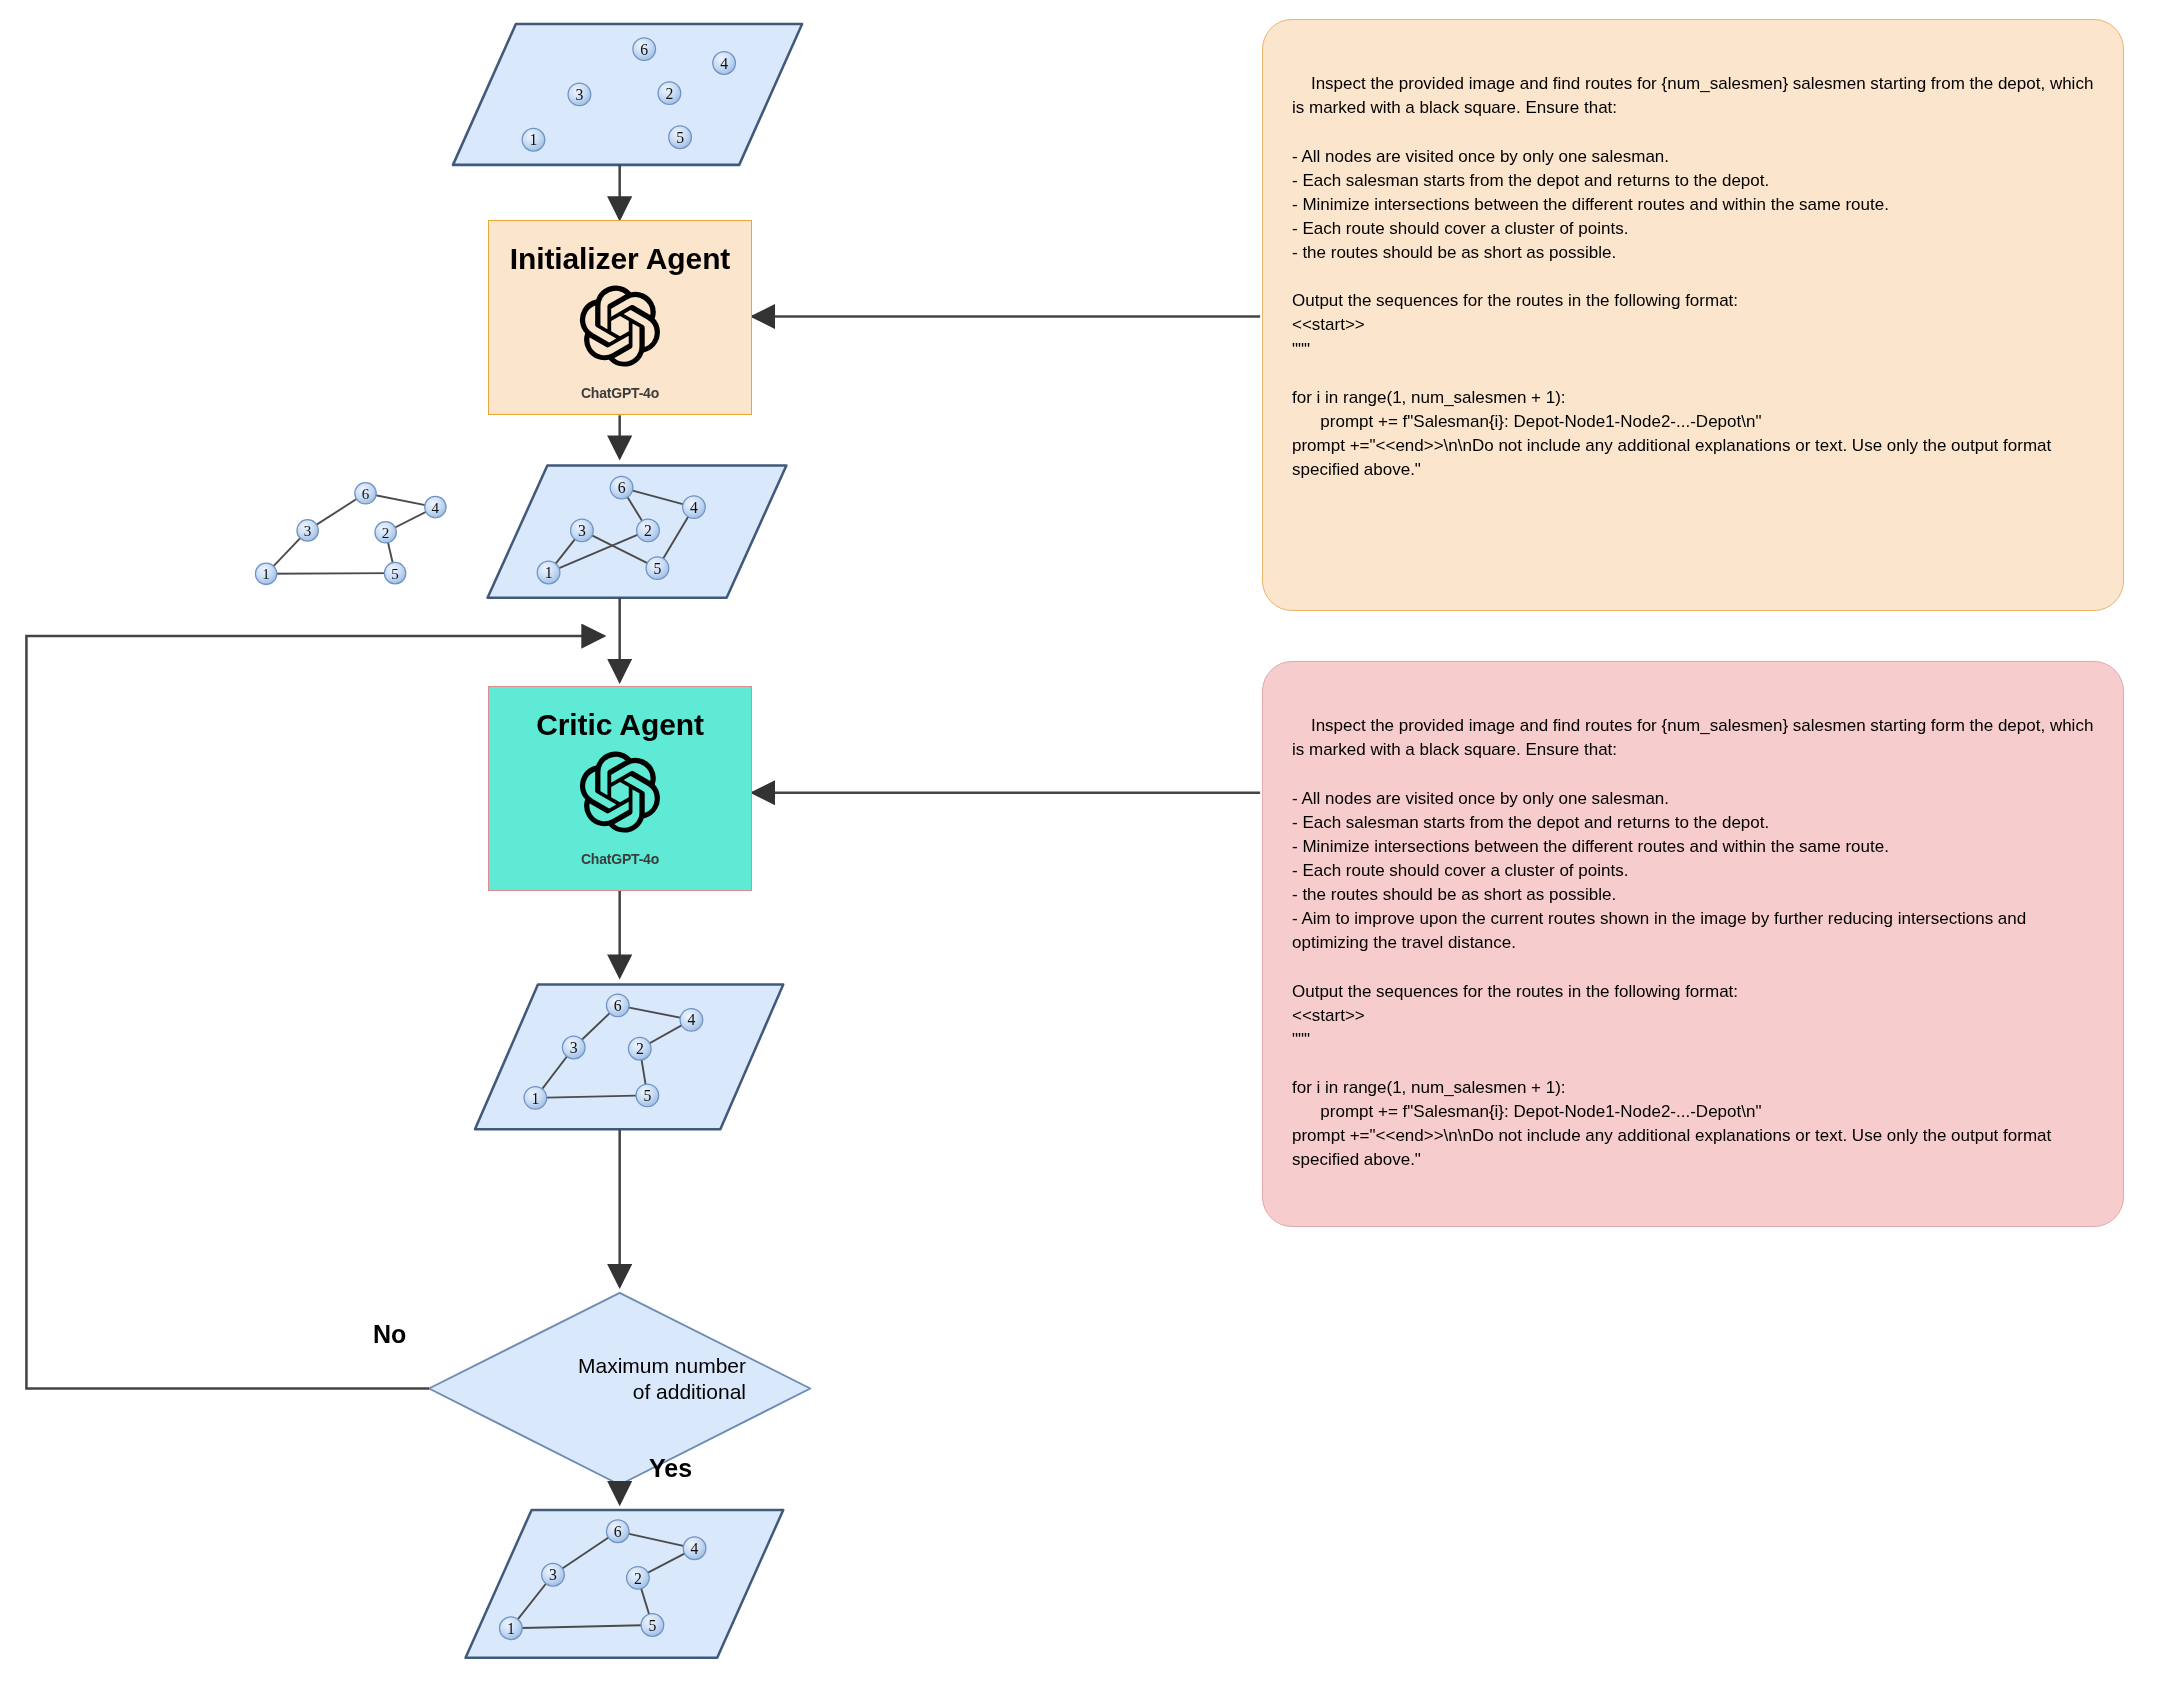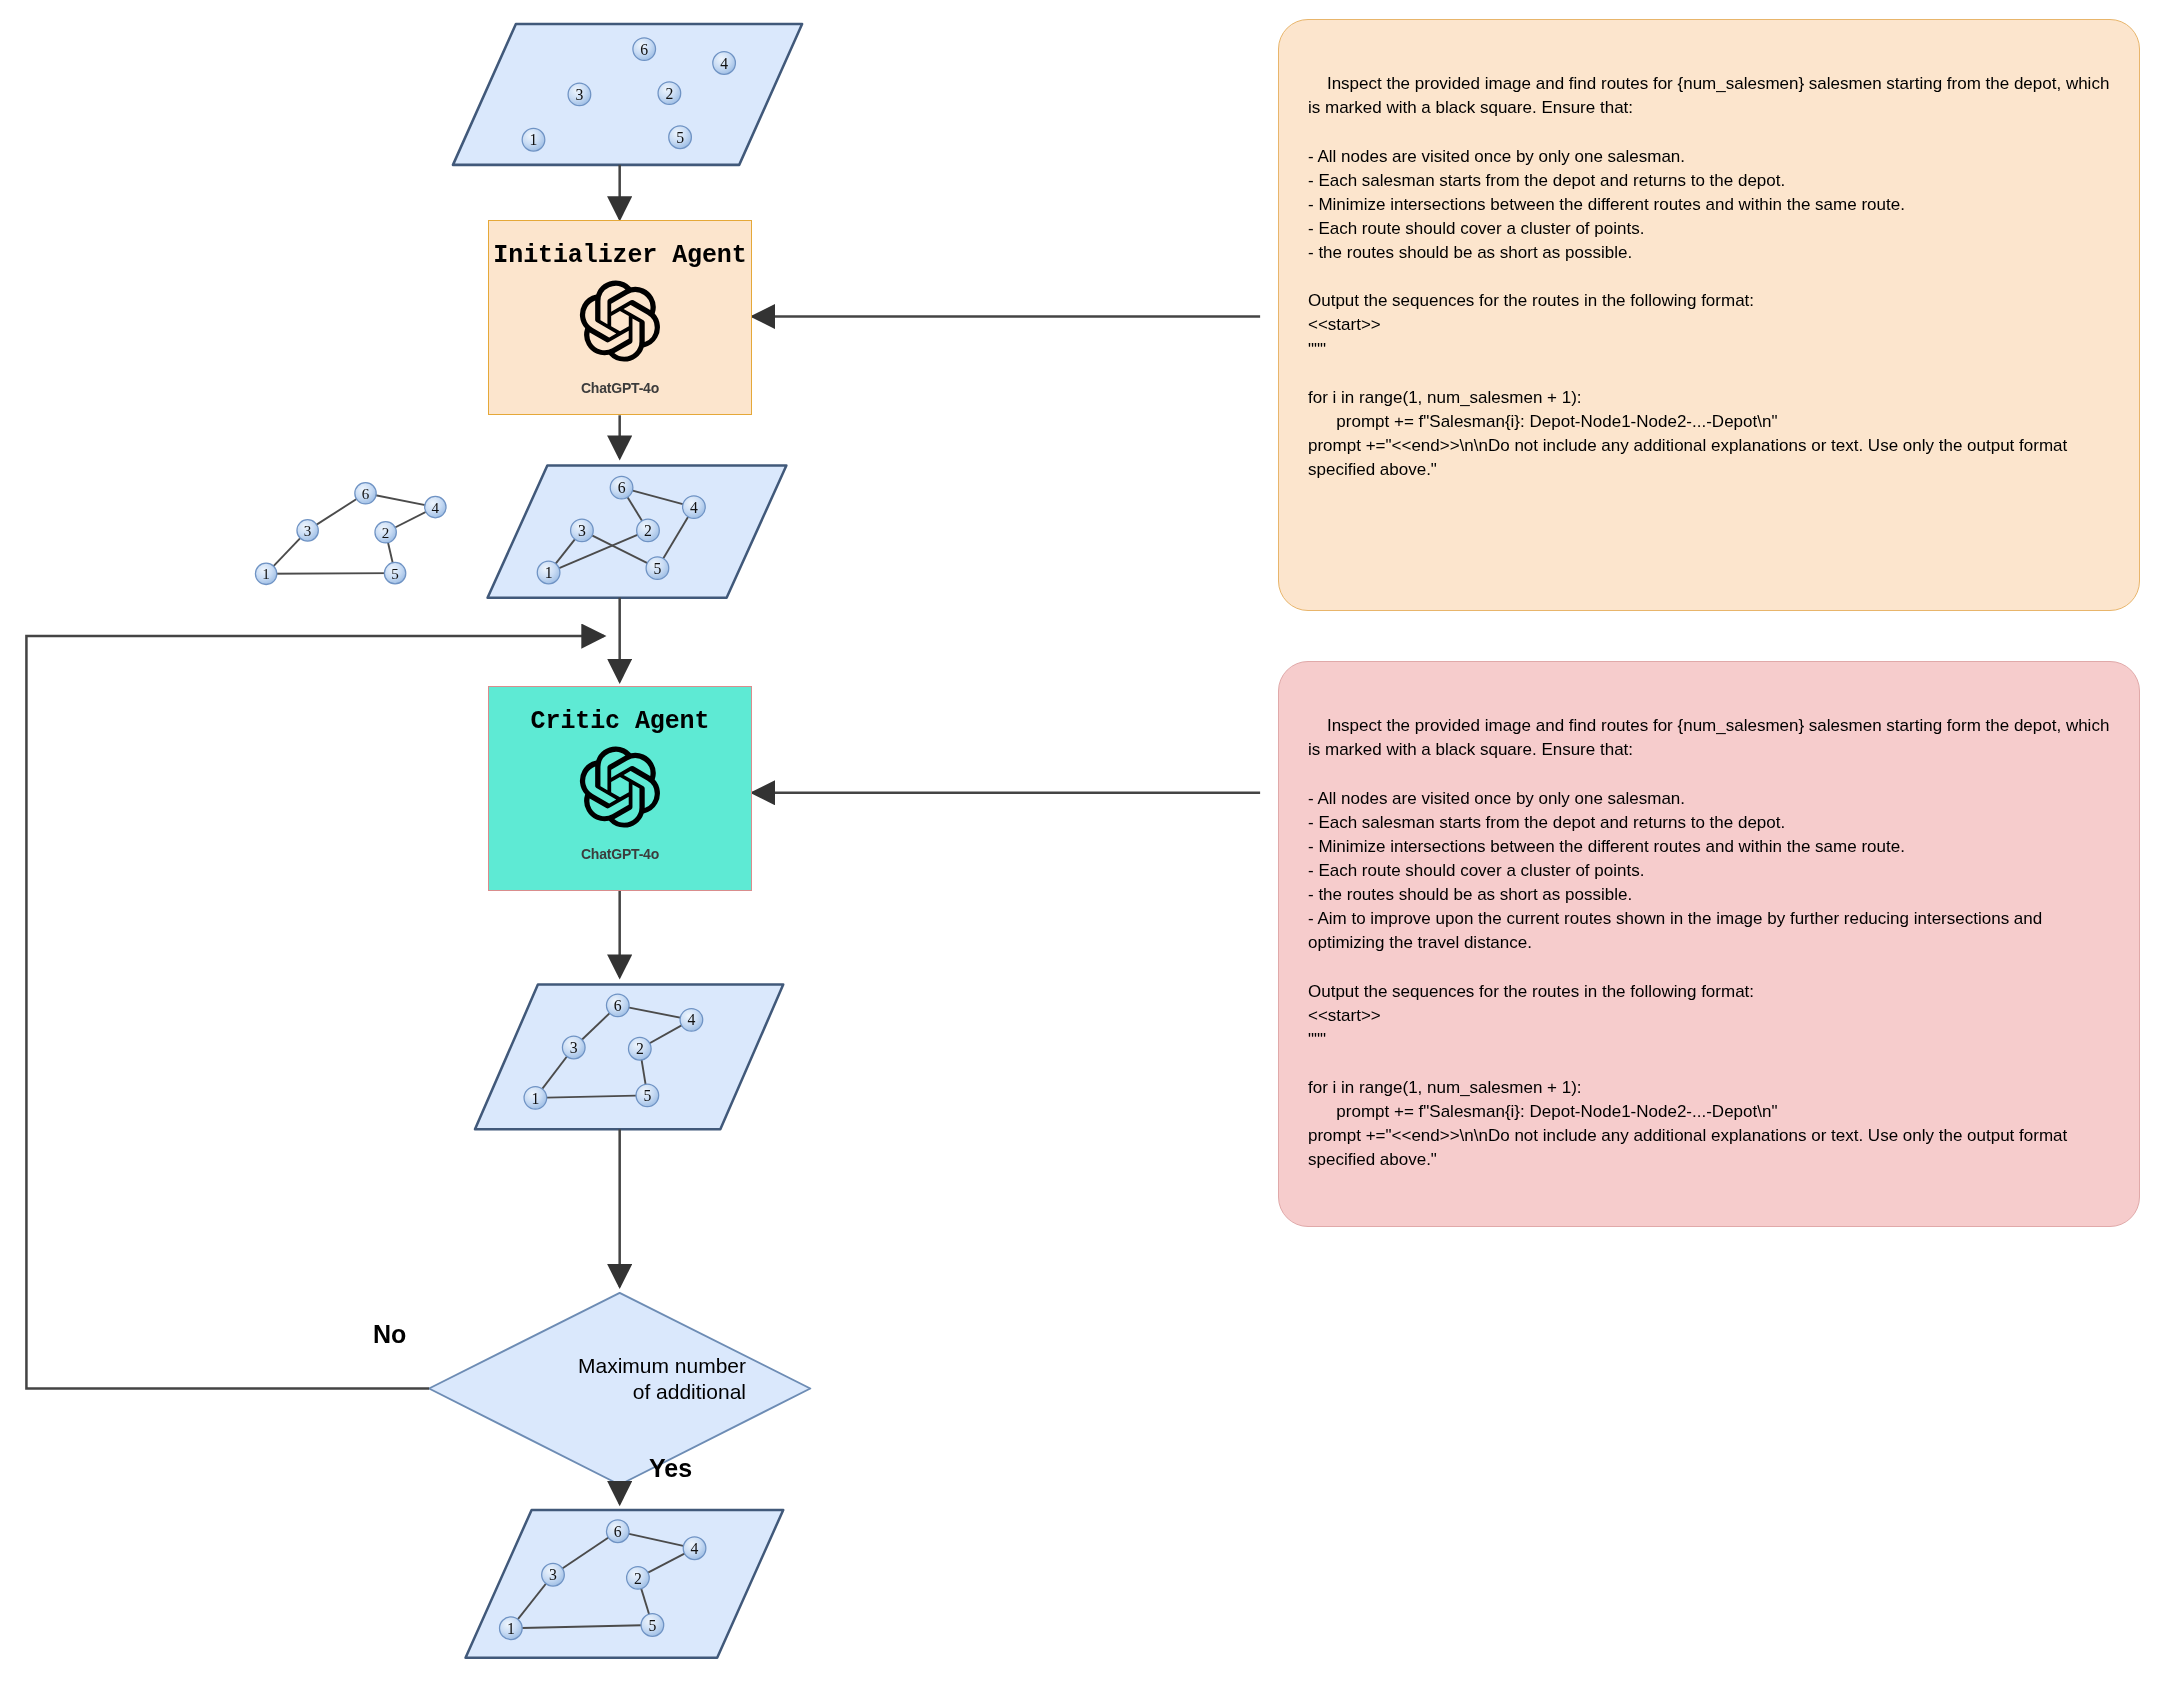--- a/index.html
+++ b/index.html
@@ -28,26 +28,25 @@
   }
   
   .agent{
     display:flex;
     flex-direction:column;
     align-items:center;
     justify-content:flex-start;
     padding-top:21.4px;
   }
   .agent .agent-title{
-    font-size:25px;
+    font-size:30px;
     font-weight:bold;
     letter-spacing:-0.1px;
     line-height:1.1;
     text-align:right;
-    font-family:Liberation Mono, monospace;
   }
   .agent .agent-logo{
     margin-top:10px;
   }
   .agent .agent-model{
     margin-top:16px;
     font-size:14px;
     font-weight:bold;
     color:#3c3c3c;
     letter-spacing:-0.2px;
@@ -63,21 +62,20 @@
   
   .prompt{
     position:absolute;
     box-sizing:border-box;
     border-radius:30px;
     padding:28px 29px 39px 29px;
     font-size:17px;
     line-height:1.42;
     white-space:pre-wrap;
     overflow:hidden;
-    margin-left:16px;
   }
   .prompt-orange{
     background:#FCE5CD;
     border:1.3px solid #E8B56B;
   }
   .prompt-red{
     background:#F6CCCC;
     border:1.3px solid #E0A9A9;
   }
   

